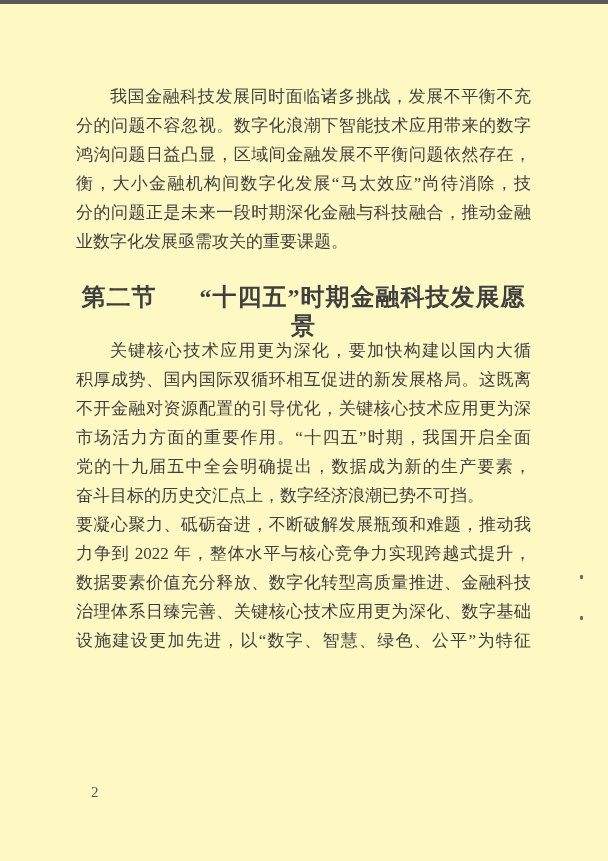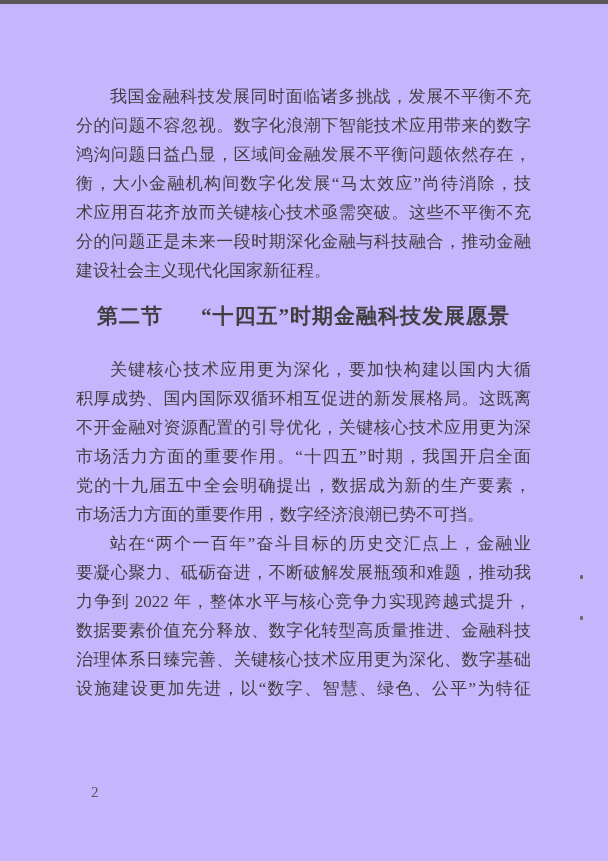--- a/index.html
+++ b/index.html
@@ -4,21 +4,21 @@
 <style>
   html, body {
     margin: 0;
     padding: 0;
     background: #ffffff;
   }
   .page {
     position: relative;
     width: 608px;
     height: 861px;
-    background: #c4b5fd;
+    background: #fef9c3;
     overflow: hidden;
     font-family: "Liberation Serif", "DejaVu Serif", serif;
   }
   .top-bar {
     position: absolute;
     top: 0;
     left: 0;
     width: 100%;
     height: 4px;
     background: #58585a;
@@ -43,25 +43,25 @@
   }
   .line.first {
     text-indent: 2em;
   }
   .line.no-stretch {
     text-align-last: left;
   }
   .heading {
     height: 29px;
     line-height: 29px;
-    margin-top: 17px;
+    margin-top: 27px;
     margin-bottom: 24px;
     text-align: center;
     font-weight: bold;
-    font-size: 21px;
+    font-size: 24px;
     color: #3f3f3f;
     letter-spacing: 1px;
   }
   .heading-gap {
     display: inline-block;
     width: 1.8em;
   }
   .page-number {
     position: absolute;
     left: 91px;
@@ -84,35 +84,33 @@
 <body>
 
 <div class="page">
   <div class="top-bar"></div>
   <div class="content" id="content">
       <div class="para">
         <div class="line first">我国金融科技发展同时面临诸多挑战，发展不平衡不充</div>
         <div class="line">分的问题不容忽视。数字化浪潮下智能技术应用带来的数字</div>
         <div class="line">鸿沟问题日益凸显，区域间金融发展不平衡问题依然存在，</div>
         <div class="line">衡，大小金融机构间数字化发展“马太效应”尚待消除，技</div>
-        <div class="line">术应用百花齐放而关键核心技术亟需突破。这些不平衡不充</div>
         <div class="line">分的问题正是未来一段时期深化金融与科技融合，推动金融</div>
-        <div class="line no-stretch">建设社会主义现代化国家新征程。</div>
+        <div class="line no-stretch">业数字化发展亟需攻关的重要课题。</div>
       </div>
       <div class="heading"><span>第二节</span><span class="heading-gap"></span><span>“十四五”时期金融科技发展愿景</span></div>
       <div class="para">
         <div class="line first">关键核心技术应用更为深化，要加快构建以国内大循</div>
         <div class="line">积厚成势、国内国际双循环相互促进的新发展格局。这既离</div>
         <div class="line">不开金融对资源配置的引导优化，关键核心技术应用更为深化</div>
         <div class="line">市场活力方面的重要作用。“十四五”时期，我国开启全面</div>
         <div class="line">党的十九届五中全会明确提出，数据成为新的生产要素，</div>
-        <div class="line no-stretch">市场活力方面的重要作用，数字经济浪潮已势不可挡。</div>
+        <div class="line no-stretch">奋斗目标的历史交汇点上，数字经济浪潮已势不可挡。</div>
       </div>
       <div class="para">
-        <div class="line first">站在“两个一百年”奋斗目标的历史交汇点上，金融业</div>
         <div class="line">要凝心聚力、砥砺奋进，不断破解发展瓶颈和难题，推动我</div>
         <div class="line">力争到 2022 年，整体水平与核心竞争力实现跨越式提升，</div>
         <div class="line">数据要素价值充分释放、数字化转型高质量推进、金融科技</div>
         <div class="line">治理体系日臻完善、关键核心技术应用更为深化、数字基础</div>
         <div class="line">设施建设更加先进，以“数字、智慧、绿色、公平”为特征</div>
       </div>
     </div>
   <div class="page-number">2</div>
   <div class="speck speck-1"></div>
   <div class="speck speck-2"></div>

